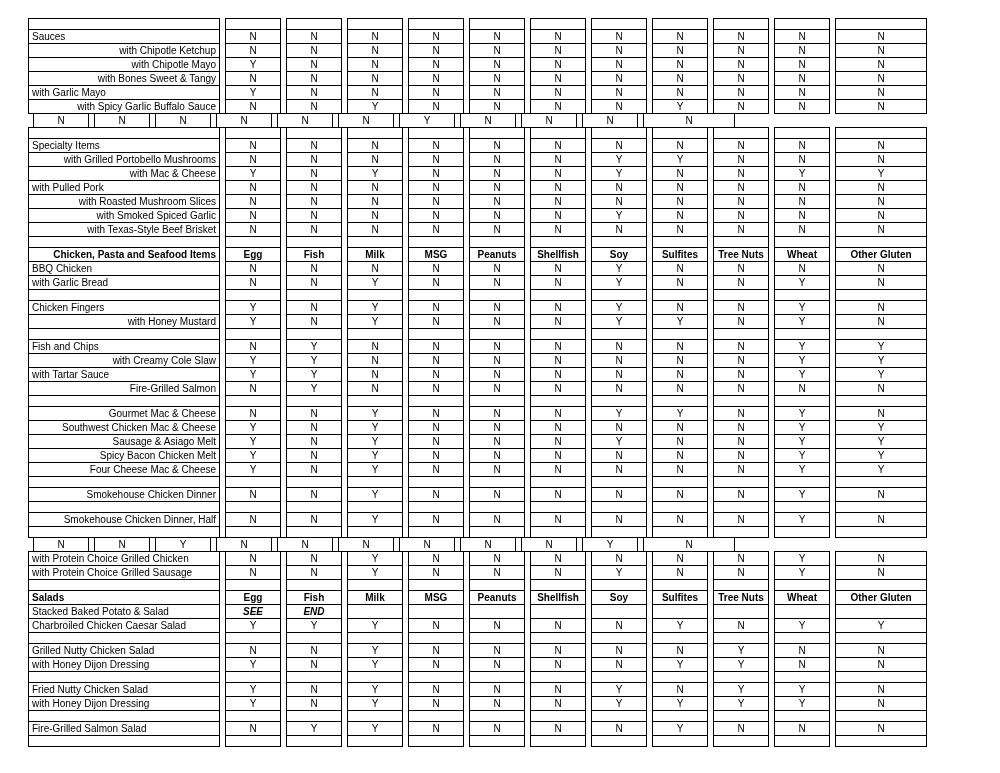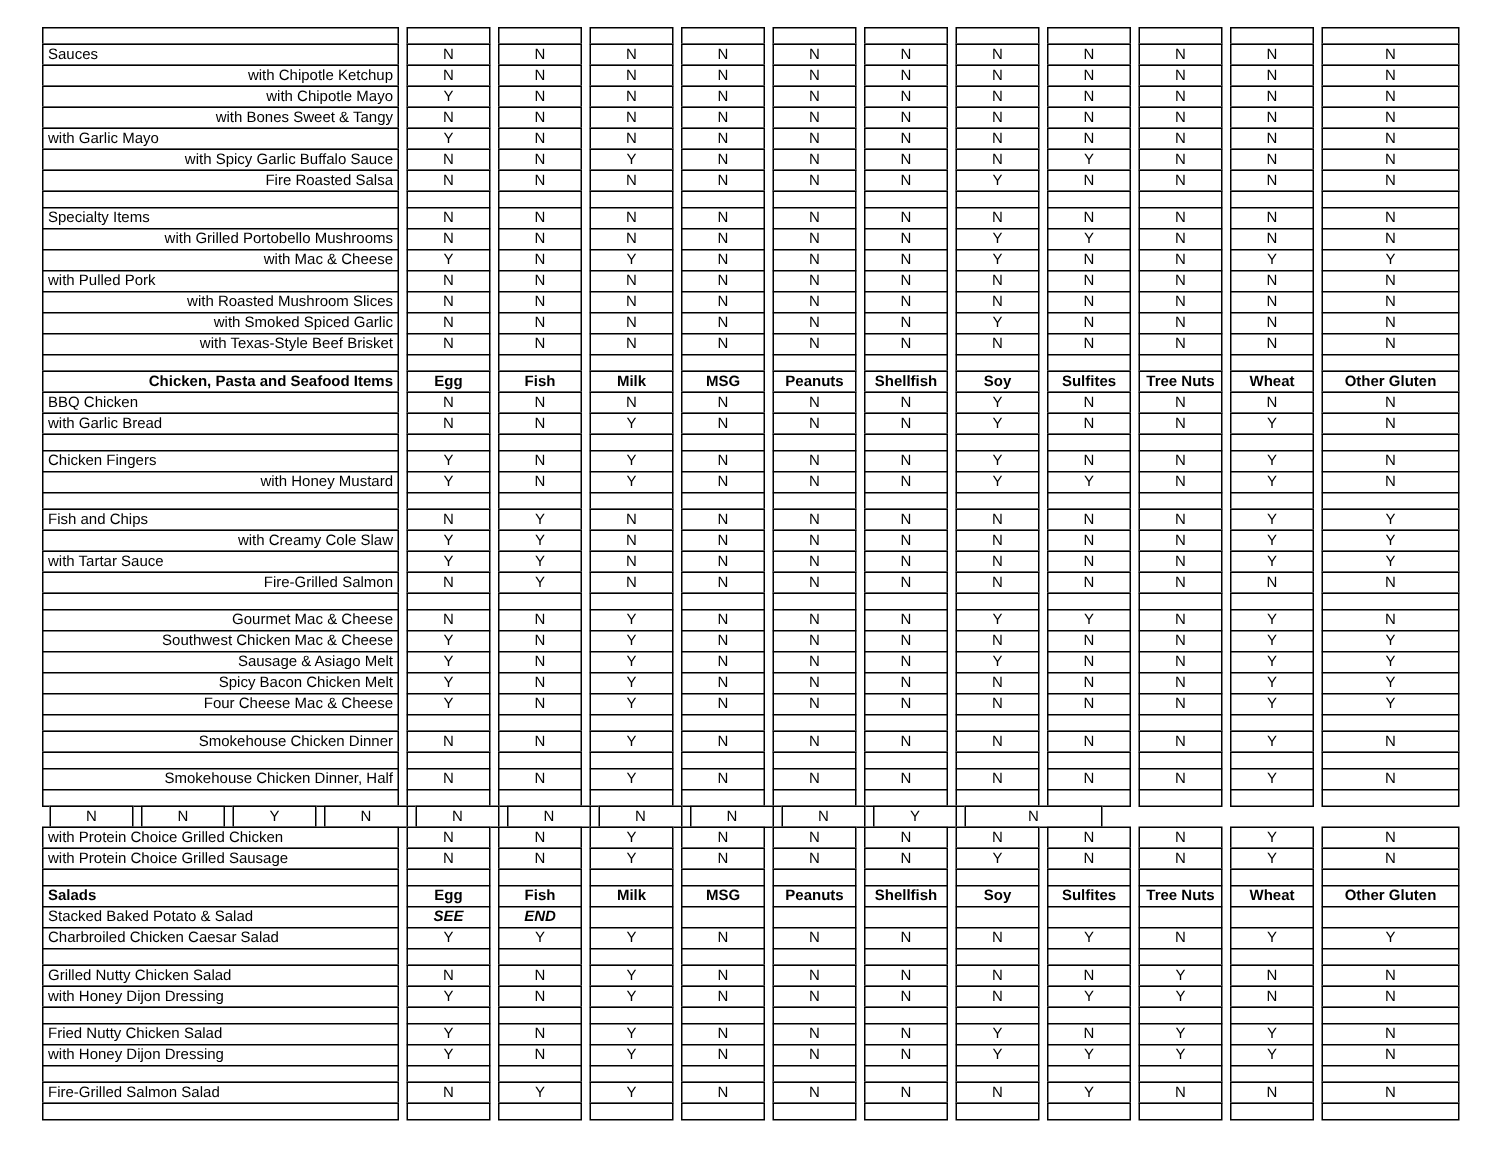--- a/index.html
+++ b/index.html
@@ -30,21 +30,21 @@
     border: 1px solid #000000;
     font-size: 10px;
     line-height: 13px;
     height: 15px;
     overflow: hidden;
     white-space: nowrap;
     background: #ffffff;
   }
   .row.spacer .cell { height: 12px; }
   .label-cell {
-    width: 238px;
+    width: 192px;
     padding: 0 3px;
     text-align: left;
   }
   .value-cell {
     width: 56px;
     margin-left: 5px;
     text-align: center;
   }
   .value-cell:last-child { width: 92px; }
   .row.align-center .label-cell { text-align: right; }
@@ -148,21 +148,20 @@
         <div class="cell value-cell">N</div>
         <div class="cell value-cell">N</div>
         <div class="cell value-cell">N</div>
         <div class="cell value-cell">N</div>
         <div class="cell value-cell">Y</div>
         <div class="cell value-cell">N</div>
         <div class="cell value-cell">N</div>
         <div class="cell value-cell">N</div>
       </div>
       <div class="row item align-center">
-        <div class="cell label-cell">Fire Roasted Salsa</div>
         <div class="cell value-cell">N</div>
         <div class="cell value-cell">N</div>
         <div class="cell value-cell">N</div>
         <div class="cell value-cell">N</div>
         <div class="cell value-cell">N</div>
         <div class="cell value-cell">N</div>
         <div class="cell value-cell">Y</div>
         <div class="cell value-cell">N</div>
         <div class="cell value-cell">N</div>
         <div class="cell value-cell">N</div>

